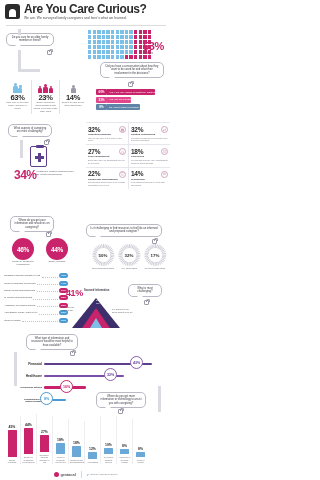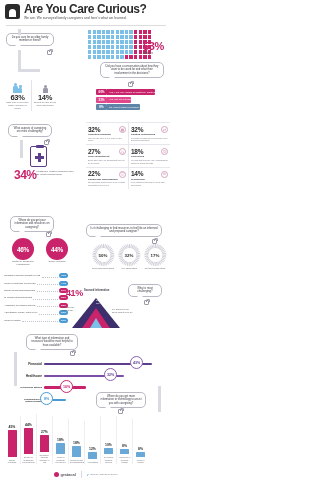--- a/index.html
+++ b/index.html
@@ -328,20 +328,38 @@
             <i style="width:3px;height:3px;background:#7cc0e8;margin:0 auto;"></i>
             <b style="width:5px;height:7px;background:#7cc0e8;"></b>
           </span>
         <span class="ip">
             <i style="width:2.4px;height:2.4px;background:#7cc0e8;margin:0 auto;"></i>
             <b style="width:4px;height:5.5px;background:#7cc0e8;"></b>
           </span>
       </div>
       <div class="num">63%</div>
       <div class="cap">Take care of an older family member or friend</div>
+    </div>
+    <div class="cell" style="width:28px;">
+      <div class="icon-people">
+        <span class="ip">
+            <i style="width:2.4px;height:2.4px;background:#c9246b;margin:0 auto;"></i>
+            <b style="width:4px;height:5px;background:#c9246b;"></b>
+          </span>
+        <span class="ip">
+            <i style="width:3px;height:3px;background:#c9246b;margin:0 auto;"></i>
+            <b style="width:5px;height:6.5px;background:#c9246b;"></b>
+          </span>
+        <span class="ip">
+            <i style="width:2.4px;height:2.4px;background:#c9246b;margin:0 auto;"></i>
+            <b style="width:4px;height:5px;background:#c9246b;"></b>
+          </span>
+      </div>
+      <div class="num">23%</div>
+      <div class="cap">Share caregiving responsibilities with others on behalf of the older adult</div>
     </div>
     <div class="cell" style="width:27px;">
       <div class="icon-people">
         <span class="ip" style="position:relative;">
           <i style="width:3px;height:3px;background:#9a9aa8;margin:0 auto;"></i>
           <b style="width:5px;height:5px;background:#9a9aa8;"></b>
         </span>
       </div>
       <div class="num">14%</div>
       <div class="cap">Expect to care for an older adult soon</div>

